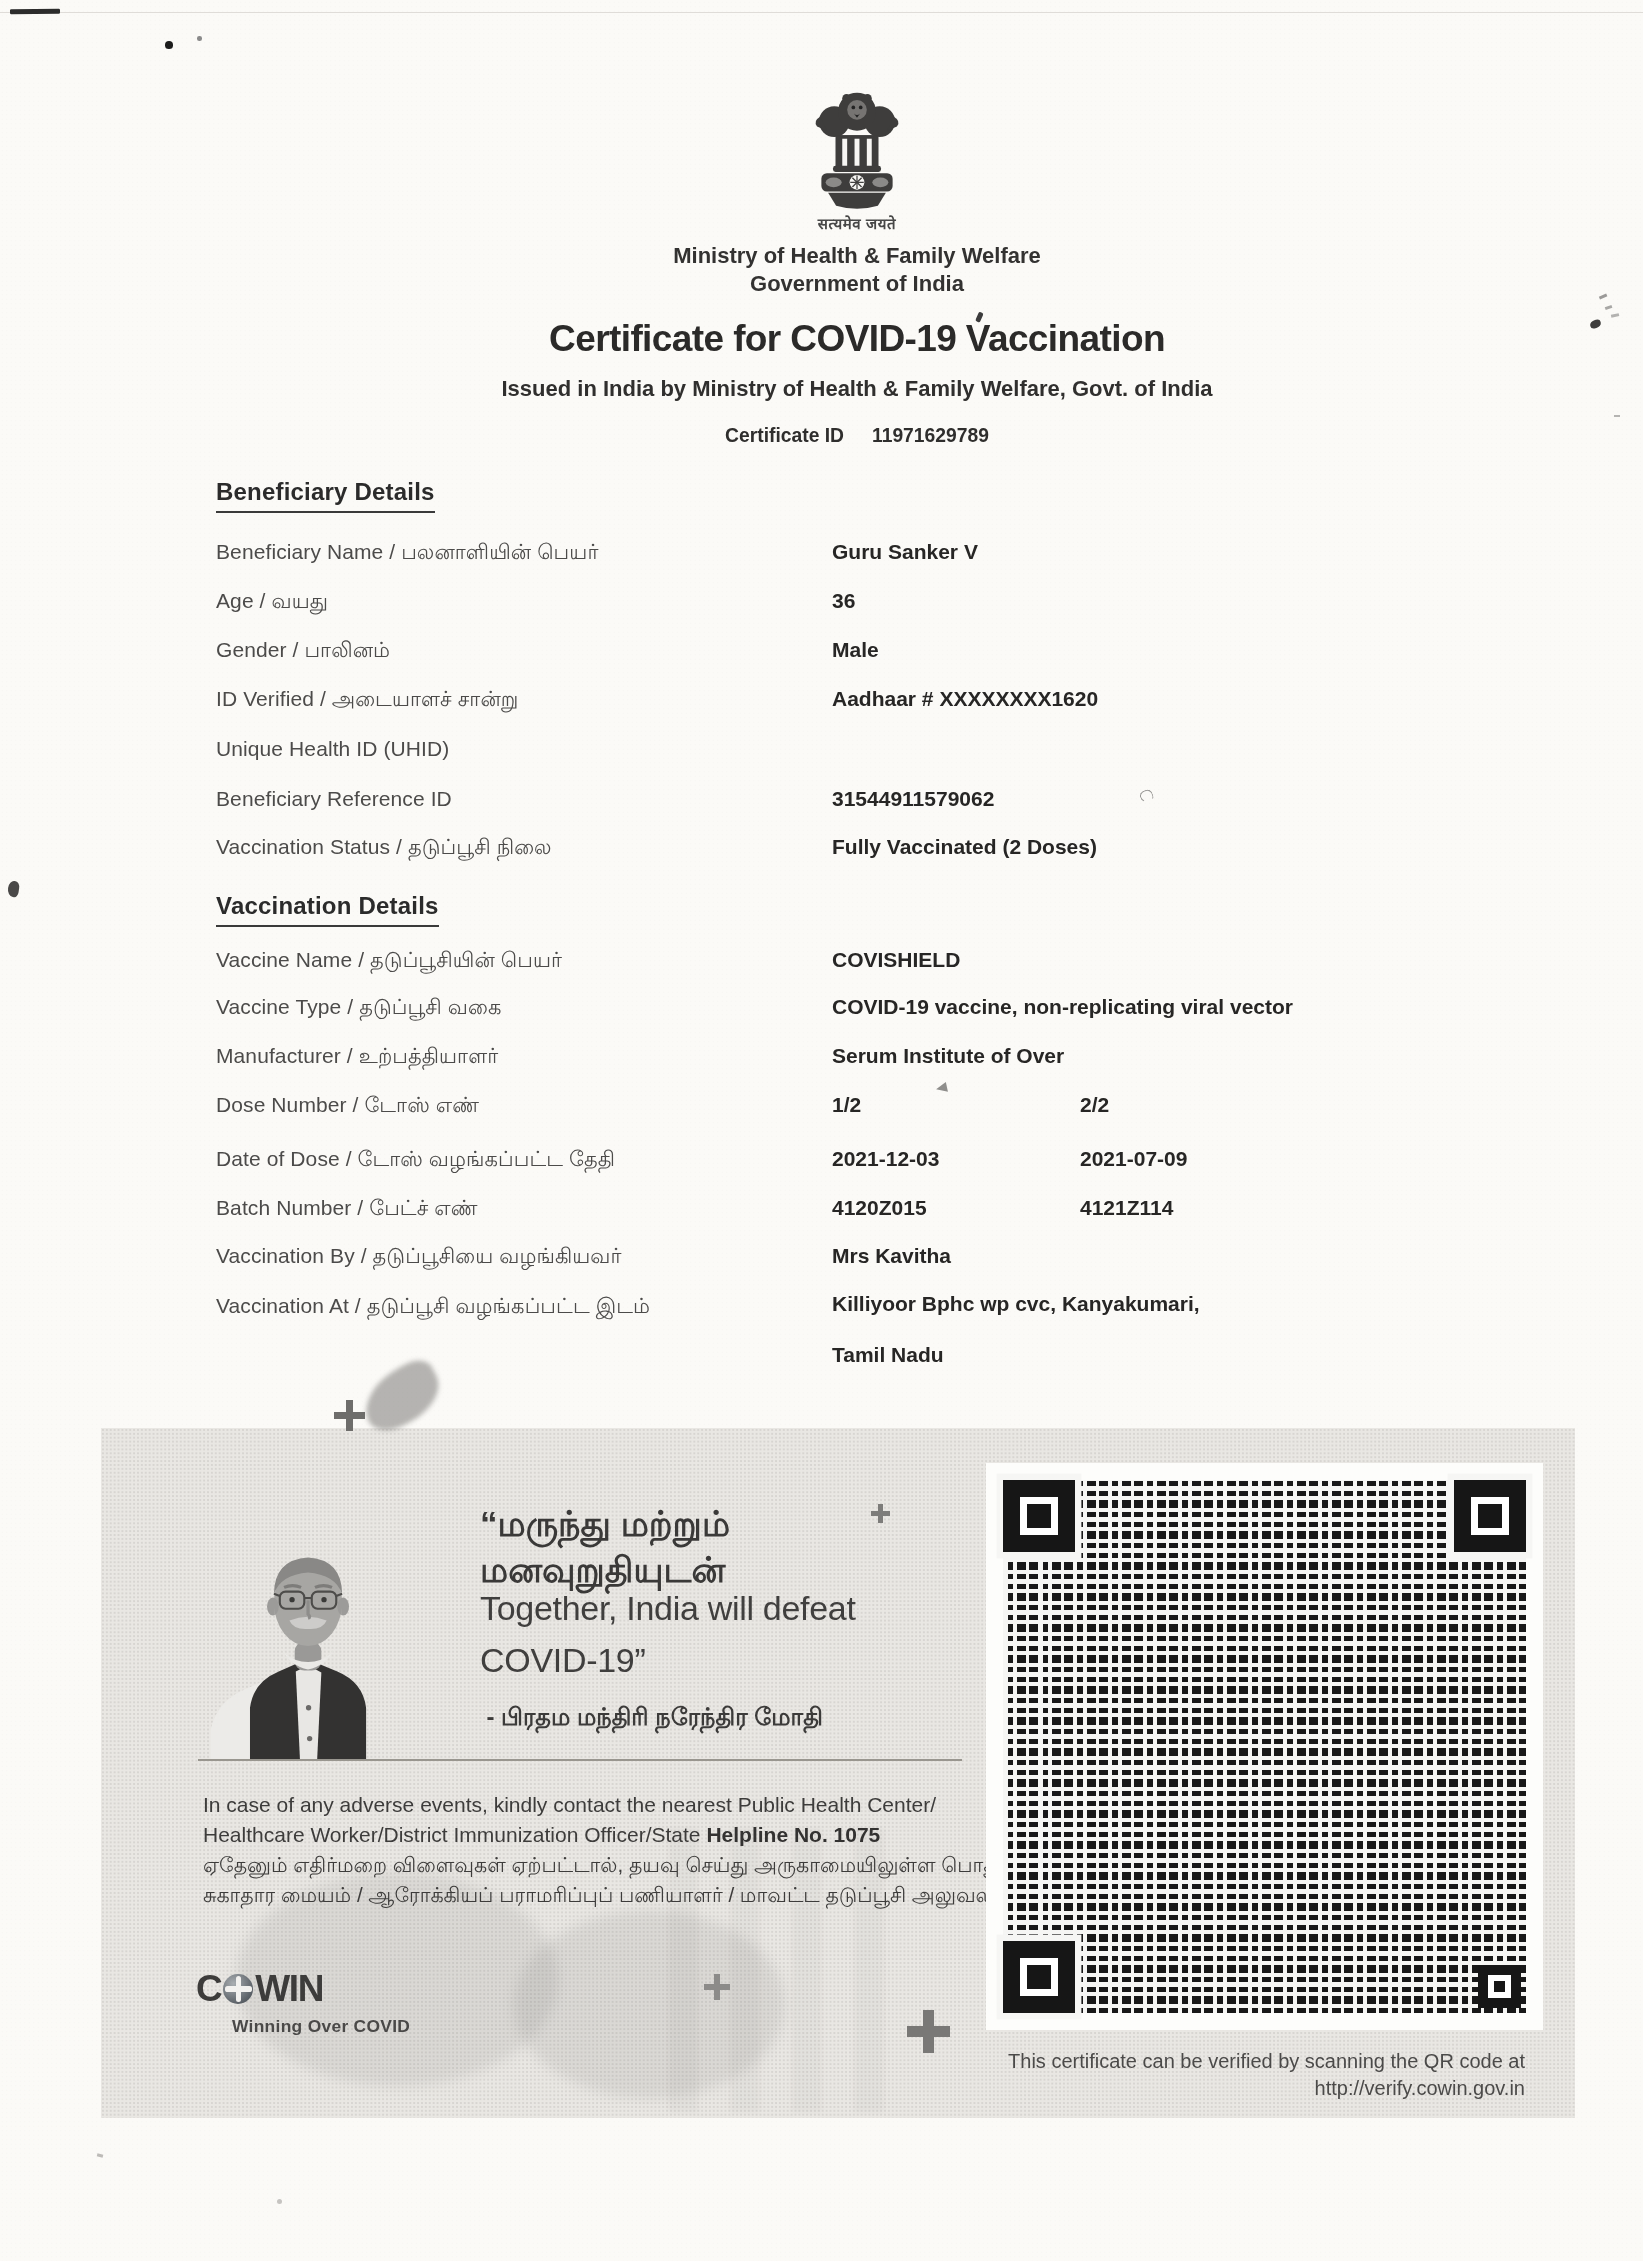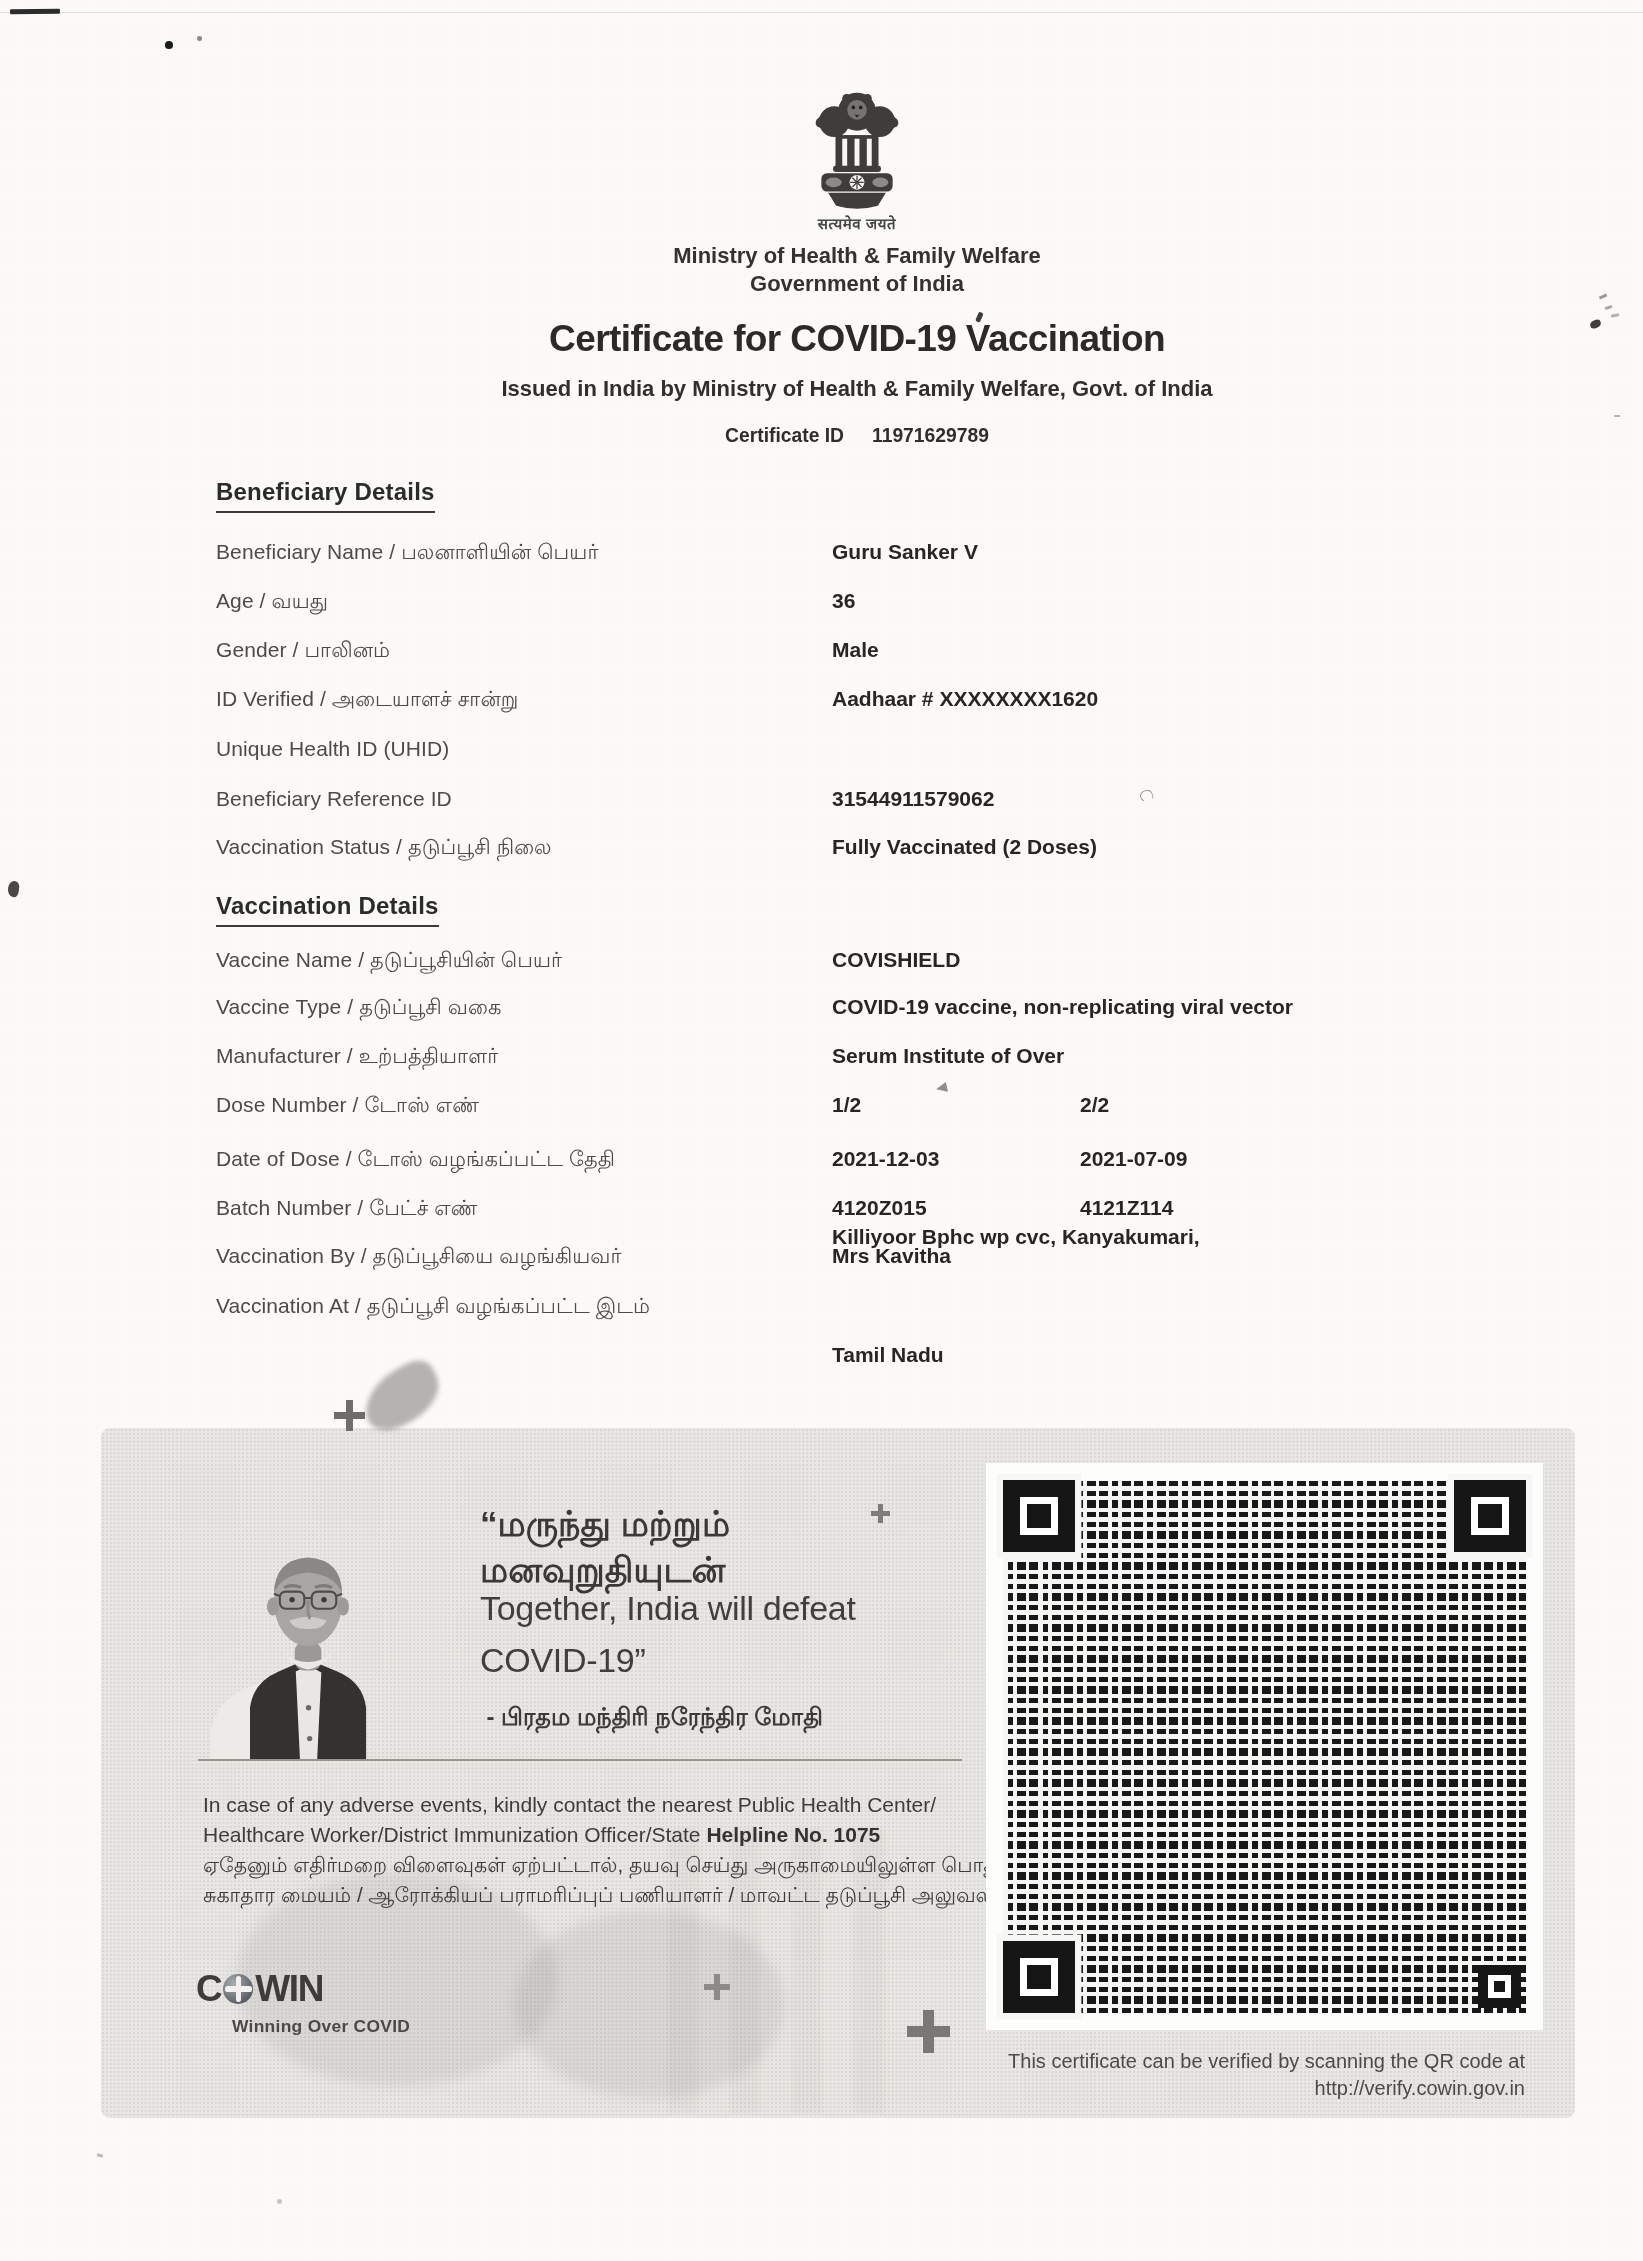--- a/index.html
+++ b/index.html
@@ -25,21 +25,20 @@
         border-bottom:2.6px solid #3a3a3a;padding-bottom:4.5px;letter-spacing:0.2px;white-space:nowrap;}
   .lbl{position:absolute;left:216px;font-size:21px;color:#4c4b4a;white-space:nowrap;letter-spacing:0.1px;text-align:right;}
   .val{position:absolute;left:832px;font-size:21px;font-weight:700;color:#272625;white-space:nowrap;}
   .v2{left:1080px;}
   
   .banner{
     position:absolute;left:101px;top:1428px;width:1474px;height:690px;
     background-color:#e9e7e3;
     background-image:radial-gradient(rgba(60,58,54,0.10) 0.7px, transparent 0.9px);
     background-size:3.9px 3.9px;
-    border-radius:9px;
   }
   .ghost{position:absolute;border-radius:50%;filter:blur(5.8px);background:rgba(90,88,84,0.10);}
   .ghost-cols{position:absolute;left:567px;top:400px;width:232px;height:284px;opacity:.5;filter:blur(1.9px);
     background:repeating-linear-gradient(90deg, rgba(80,78,74,0.08) 0 30px, transparent 30px 62px);}
   .photo{position:absolute;left:100px;top:104px;width:213px;height:229px;}
   .quote{position:absolute;left:379px;top:0;width:529px;}
   .q-ta{position:absolute;left:0;font-size:35px;font-weight:700;color:#3a3938;white-space:nowrap;}
   .q-en{position:absolute;left:0;font-size:34px;font-weight:400;color:#403f3e;white-space:nowrap;letter-spacing:-0.3px;}
   .q-attr{position:absolute;left:6.4px;font-size:24px;font-weight:700;color:#3c3b3a;white-space:nowrap;}
   .rule{position:absolute;left:97px;top:331px;width:764px;height:1.9px;background:#99968f;}
@@ -183,21 +182,21 @@
   <div class="val v2" style="top:1093px">2/2</div>
   <div class="lbl" style="top:1147px">Date of Dose / டோஸ் வழங்கப்பட்ட தேதி</div>
   <div class="val" style="top:1147px">2021-12-03</div>
   <div class="val v2" style="top:1147px">2021-07-09</div>
   <div class="lbl" style="top:1196px">Batch Number / பேட்ச் எண்</div>
   <div class="val" style="top:1196px">4120Z015</div>
   <div class="val v2" style="top:1196px">4121Z114</div>
   <div class="lbl" style="top:1244px">Vaccination By / தடுப்பூசியை வழங்கியவர்</div>
   <div class="val" style="top:1244px">Mrs Kavitha</div>
   <div class="lbl" style="top:1294px">Vaccination At / தடுப்பூசி வழங்கப்பட்ட இடம்</div>
-  <div class="val" style="top:1225px">Killiyoor Bphc wp cvc, Kanyakumari,</div>
+  <div class="val" style="top:1292px">Killiyoor Bphc wp cvc, Kanyakumari,</div>
   <div class="val" style="top:1343px">Tamil Nadu</div>
 
   <div class="banner">
     <div class="ghost" style="left:135px;top:445px;width:322px;height:213px;"></div>
     <div class="ghost" style="left:413px;top:483px;width:271px;height:187px;"></div>
     <div class="ghost-cols"></div>
 
     <svg class="photo" viewBox="0 0 400 430" width="213" height="229">
       <path d="M18 430 L18 372 Q30 316 86 294 L136 272 L168 292 L168 430 Z" fill="#ecebe8"></path>
       <path d="M92 430 L92 330 Q98 282 146 262 L178 248 Q200 240 222 248 L256 262 Q304 282 310 330 L310 430 Z" fill="#333231"></path>

